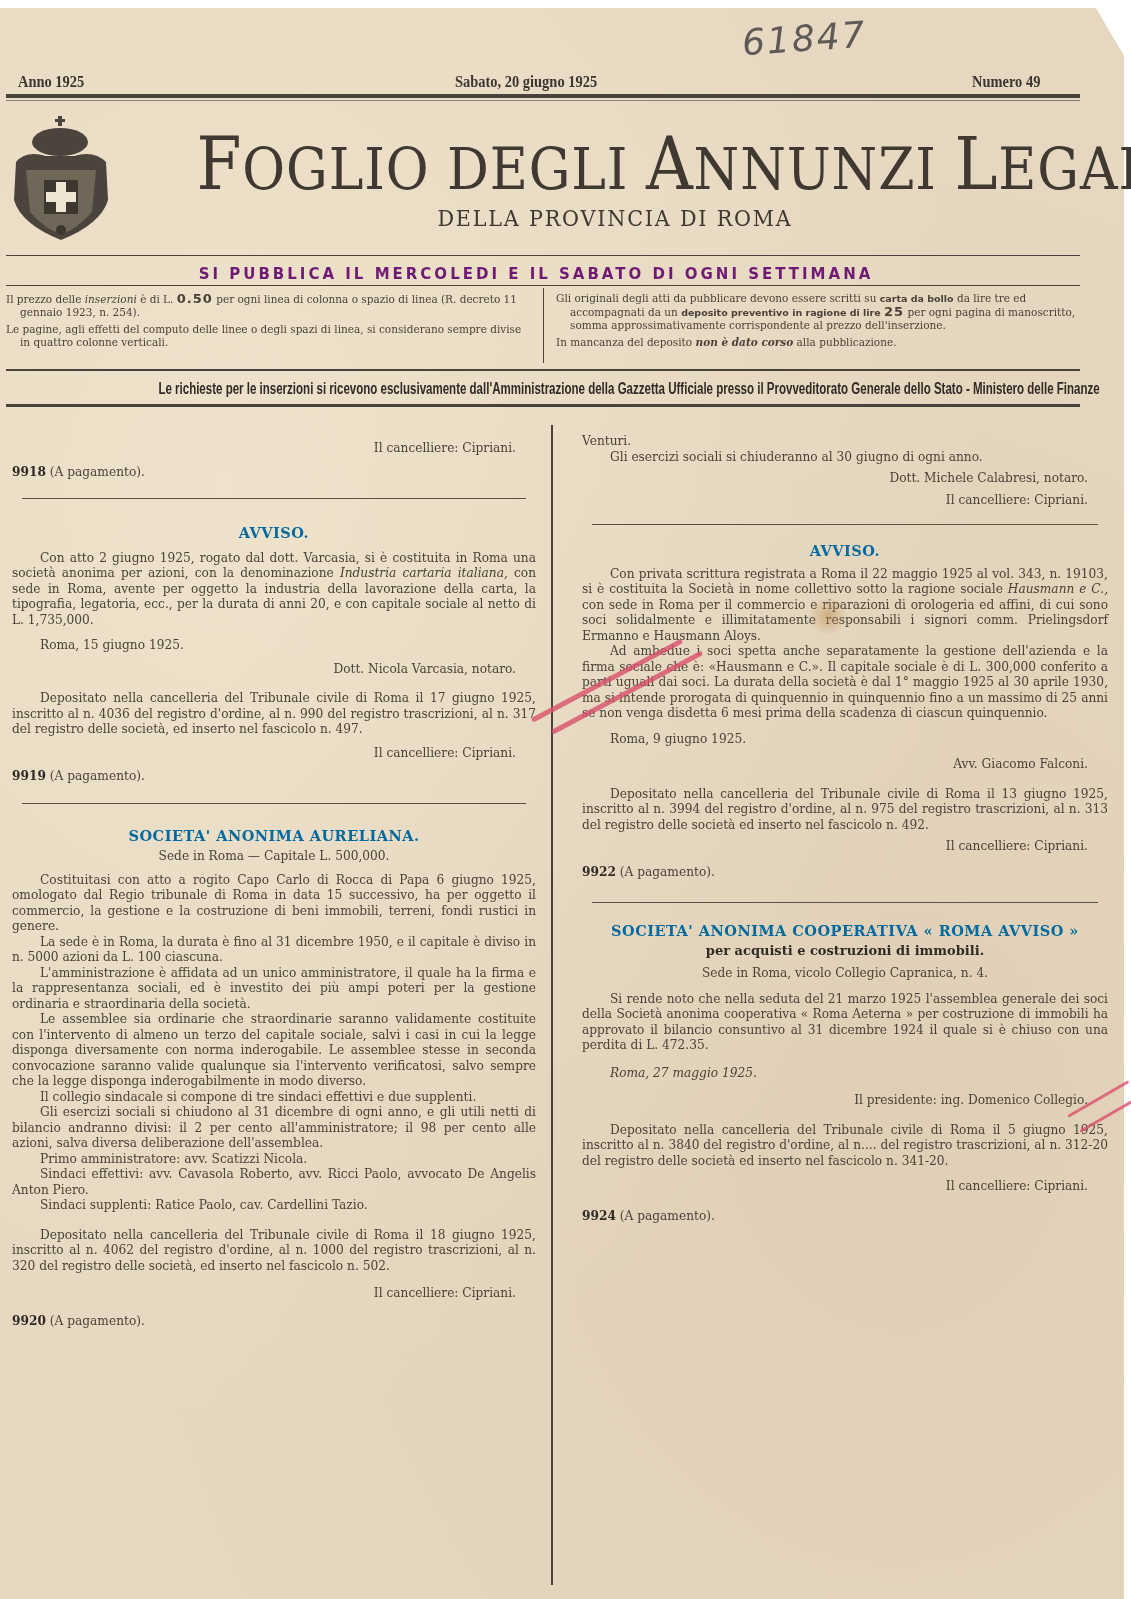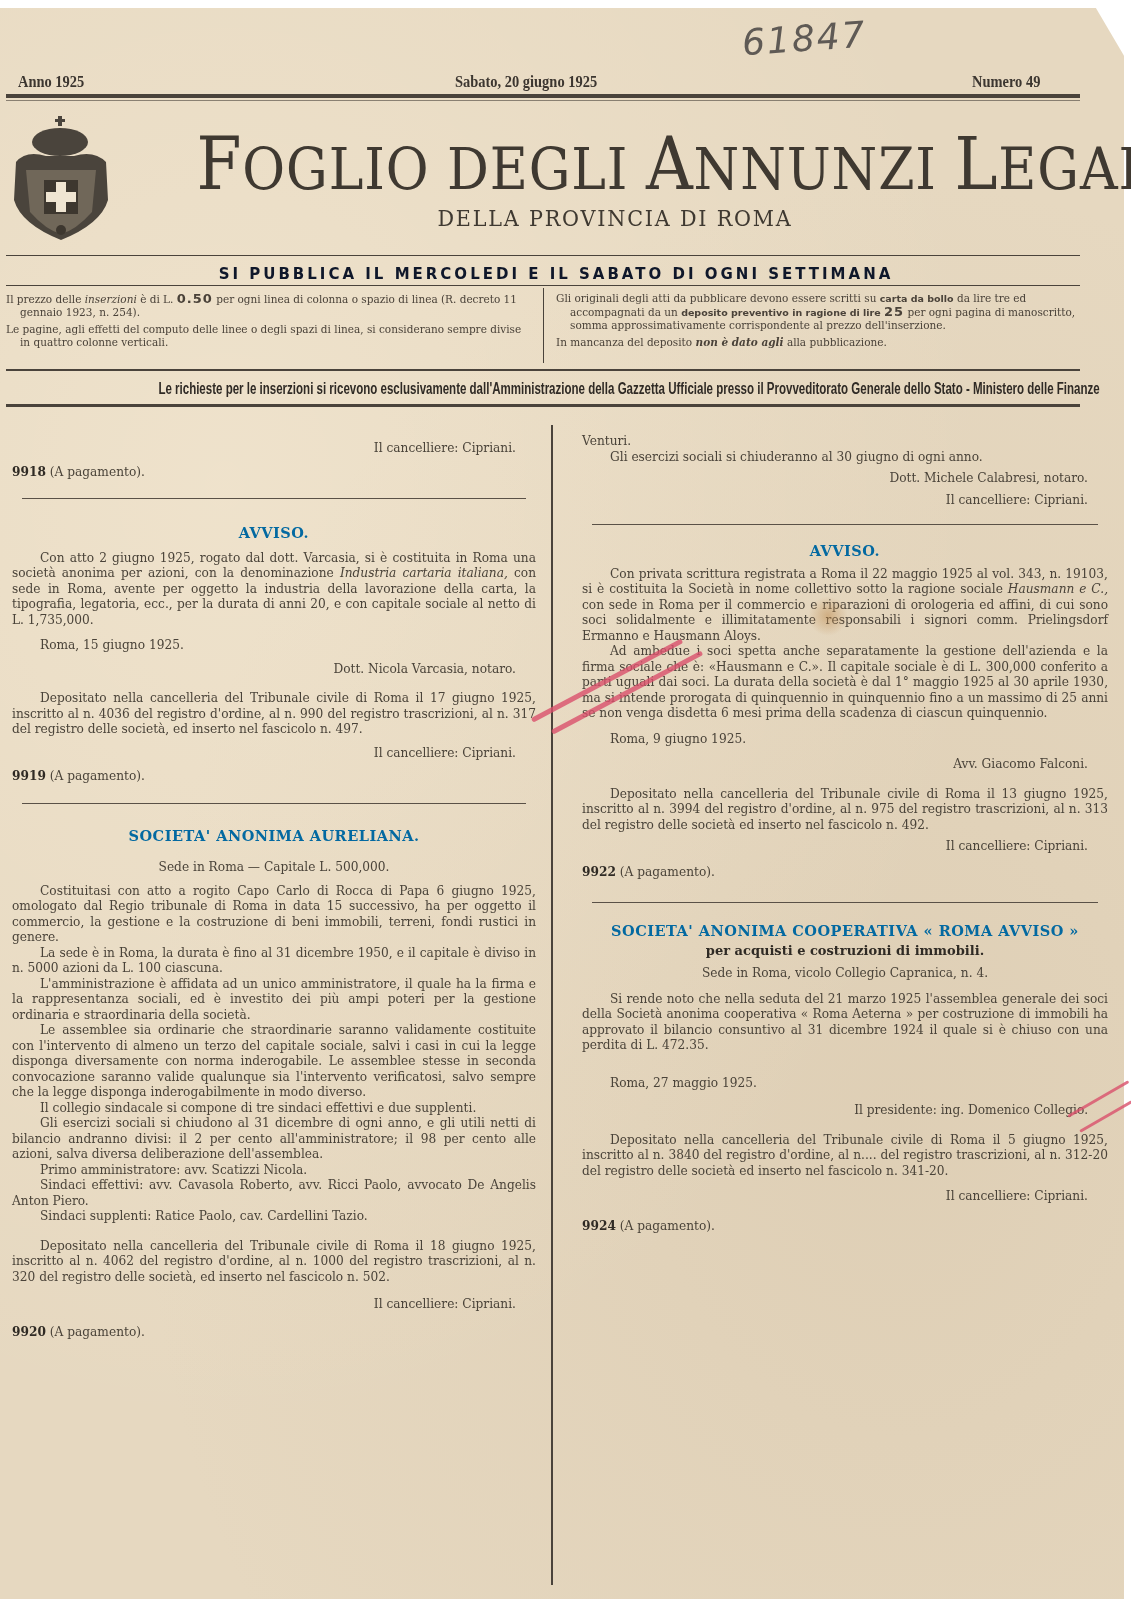--- a/index.html
+++ b/index.html
@@ -31,22 +31,22 @@
       font-family: "DejaVu Serif", serif; font-size: 58px; letter-spacing: 1px;
       color: #3f3931; transform: scaleX(0.9); transform-origin: center; white-space: nowrap;
     }
     .title .cap { font-size: 72px; }
     .subtitle {
       position: absolute; left: 150px; top: 205px; width: 930px; text-align: center;
       font-family: "DejaVu Serif", serif; font-size: 23px; letter-spacing: 2px; color: #3f3931;
       transform: scaleX(0.9);
     }
     .pubdays {
-      position: absolute; left: 156px; top: 265px; width: 800px; text-align: center;
-      font-family: "DejaVu Sans", sans-serif; font-size: 15px; letter-spacing: 3px; color: #0f172a; font-weight: bold;
+      position: absolute; left: 136px; top: 265px; width: 800px; text-align: center;
+      font-family: "DejaVu Sans", sans-serif; font-size: 15px; letter-spacing: 3px; color: #701a75; font-weight: bold;
     }
     .notice { position: absolute; font-size: 10.5px; line-height: 13px; color: #4a4239; }
     .notice p { margin: 0 0 4px 0; text-indent: -14px; padding-left: 14px; }
     .notice em { font-style: italic; }
     .notice .big { font-family: "DejaVu Sans", sans-serif; font-weight: bold; font-size: 13px; letter-spacing: 1px; }
     .notice .bold { font-family: "DejaVu Sans", sans-serif; font-weight: bold; font-size: 9.5px; }
     .banner {
       position: absolute; left: 10px; top: 380px; width: 1060px; text-align: center;
       font-family: "Liberation Sans", sans-serif; font-weight: bold; font-size: 16px;
       color: #2f2a25; transform: scaleX(0.72); transform-origin: center; white-space: nowrap;
@@ -101,21 +101,21 @@
 <div class="pubdays">SI PUBBLICA IL MERCOLEDI E IL SABATO DI OGNI SETTIMANA</div>
 <div class="rule" style="left:6px; top:285px; width:1074px; height:1px;"></div>
 
 <div class="notice" style="left:6px; top:292px; width:526px;">
   <p><span>Il prezzo delle </span><em>inserzioni</em><span> è di L. </span><span class="big">0.50</span><span> per ogni linea di colonna o spazio di linea (R. decreto 11 gennaio 1923, n. 254).</span></p>
   <p>Le pagine, agli effetti del computo delle linee o degli spazi di linea, si considerano sempre divise in quattro colonne verticali.</p>
 </div>
 <div class="rule" style="left:543px; top:288px; width:1px; height:75px;"></div>
 <div class="notice" style="left:556px; top:292px; width:520px;">
   <p><span>Gli originali degli atti da pubblicare devono essere scritti su </span><span class="bold">carta da bollo</span><span> da lire tre ed accompagnati da un </span><span class="bold">deposito preventivo in ragione di lire</span> <span class="big">25</span><span> per ogni pagina di manoscritto, somma approssimativamente corrispondente al prezzo dell'inserzione.</span></p>
-  <p><span>In mancanza del deposito </span><em style="font-weight:bold;">non è dato agli</em><span> alla pubblicazione.</span></p>
+  <p><span>In mancanza del deposito </span><em style="font-weight:bold;">non è dato corso</em><span> alla pubblicazione.</span></p>
 </div>
 
 <div class="rule" style="left:6px; top:369px; width:1074px; height:2px;"></div>
 <div class="banner">Le richieste per le inserzioni si ricevono esclusivamente dall'Amministrazione della Gazzetta Ufficiale presso il Provveditorato Generale dello Stato - Ministero delle Finanze</div>
 <div class="rule" style="left:6px; top:404px; width:1074px; height:3px;"></div>
 
 <div class="rule" style="left:551px; top:425px; width:2px; height:1160px;"></div>
 
 <div class="col" style="left:12px; top:441px; width:524px;">
   <p class="right">Il cancelliere: Cipriani.</p>
@@ -123,21 +123,21 @@
   <div class="sep" style="margin-top:18px;"></div>
   <p class="heading" style="margin-top:26px;">AVVISO.</p>
   <p class="ind" style="margin-top:10px;"><span>Con atto 2 giugno 1925, rogato dal dott. Varcasia, si è costituita in Roma una società anonima per azioni, con la denominazione </span><em>Industria cartaria italiana,</em><span> con sede in Roma, avente per oggetto la industria della lavorazione della carta, la tipografia, legatoria, ecc., per la durata di anni 20, e con capitale sociale al netto di L. 1,735,000.</span></p>
   <p class="ind" style="margin-top:10px;">Roma, 15 giugno 1925.</p>
   <p class="right" style="margin-top:8px;">Dott. Nicola Varcasia, notaro.</p>
   <p class="ind" style="margin-top:14px;">Depositato nella cancelleria del Tribunale civile di Roma il 17 giugno 1925, inscritto al n. 4036 del registro d'ordine, al n. 990 del registro trascrizioni, al n. 317 del registro delle società, ed inserto nel fascicolo n. 497.</p>
   <p class="right" style="margin-top:8px;">Il cancelliere: Cipriani.</p>
   <p style="margin-top:8px;"><span class="num">9919</span> <span>(A pagamento).</span></p>
   <div class="sep" style="margin-top:18px;"></div>
   <p class="heading" style="margin-top:24px;">SOCIETA' ANONIMA AURELIANA.</p>
-  <p class="center" style="margin-top:17px;">Sede in Roma — Capitale L. 500,000.</p>
+  <p class="center" style="margin-top:6px;">Sede in Roma — Capitale L. 500,000.</p>
   <p class="ind" style="margin-top:8px;">Costituitasi con atto a rogito Capo Carlo di Rocca di Papa 6 giugno 1925, omologato dal Regio tribunale di Roma in data 15 successivo, ha per oggetto il commercio, la gestione e la costruzione di beni immobili, terreni, fondi rustici in genere.</p>
   <p class="ind">La sede è in Roma, la durata è fino al 31 dicembre 1950, e il capitale è diviso in n. 5000 azioni da L. 100 ciascuna.</p>
   <p class="ind">L'amministrazione è affidata ad un unico amministratore, il quale ha la firma e la rappresentanza sociali, ed è investito dei più ampi poteri per la gestione ordinaria e straordinaria della società.</p>
   <p class="ind">Le assemblee sia ordinarie che straordinarie saranno validamente costituite con l'intervento di almeno un terzo del capitale sociale, salvi i casi in cui la legge disponga diversamente con norma inderogabile. Le assemblee stesse in seconda convocazione saranno valide qualunque sia l'intervento verificatosi, salvo sempre che la legge disponga inderogabilmente in modo diverso.</p>
   <p class="ind">Il collegio sindacale si compone di tre sindaci effettivi e due supplenti.</p>
   <p class="ind">Gli esercizi sociali si chiudono al 31 dicembre di ogni anno, e gli utili netti di bilancio andranno divisi: il 2 per cento all'amministratore; il 98 per cento alle azioni, salva diversa deliberazione dell'assemblea.</p>
   <p class="ind">Primo amministratore: avv. Scatizzi Nicola.</p>
   <p class="ind">Sindaci effettivi: avv. Cavasola Roberto, avv. Ricci Paolo, avvocato De Angelis Anton Piero.</p>
   <p class="ind">Sindaci supplenti: Ratice Paolo, cav. Cardellini Tazio.</p>
   <p class="ind" style="margin-top:14px;">Depositato nella cancelleria del Tribunale civile di Roma il 18 giugno 1925, inscritto al n. 4062 del registro d'ordine, al n. 1000 del registro trascrizioni, al n. 320 del registro delle società, ed inserto nel fascicolo n. 502.</p>
@@ -157,21 +157,21 @@
   <p class="ind" style="margin-top:10px;">Roma, 9 giugno 1925.</p>
   <p class="right" style="margin-top:10px;">Avv. Giacomo Falconi.</p>
   <p class="ind" style="margin-top:14px;">Depositato nella cancelleria del Tribunale civile di Roma il 13 giugno 1925, inscritto al n. 3994 del registro d'ordine, al n. 975 del registro trascrizioni, al n. 313 del registro delle società ed inserto nel fascicolo n. 492.</p>
   <p class="right" style="margin-top:6px;">Il cancelliere: Cipriani.</p>
   <p style="margin-top:10px;"><span class="num">9922</span> <span>(A pagamento).</span></p>
   <div class="sep" style="margin-top:22px;"></div>
   <p class="heading" style="margin-top:20px;">SOCIETA' ANONIMA COOPERATIVA « ROMA AVVISO »</p>
   <p class="sub" style="margin-top:4px;">per acquisti e costruzioni di immobili.</p>
   <p class="center" style="margin-top:8px;">Sede in Roma, vicolo Collegio Capranica, n. 4.</p>
   <p class="ind" style="margin-top:10px;">Si rende noto che nella seduta del 21 marzo 1925 l'assemblea generale dei soci della Società anonima cooperativa « Roma Aeterna » per costruzione di immobili ha approvato il bilancio consuntivo al 31 dicembre 1924 il quale si è chiuso con una perdita di L. 472.35.</p>
-  <p class="ind" style="margin-top:22px;">Roma, 27 maggio 1925.</p>
+  <p class="ind" style="margin-top:12px;font-style:italic;">Roma, 27 maggio 1925.</p>
   <p class="right" style="margin-top:12px;">Il presidente: ing. Domenico Collegio.</p>
   <p class="ind" style="margin-top:14px;">Depositato nella cancelleria del Tribunale civile di Roma il 5 giugno 1925, inscritto al n. 3840 del registro d'ordine, al n.... del registro trascrizioni, al n. 312-20 del registro delle società ed inserto nel fascicolo n. 341-20.</p>
   <p class="right" style="margin-top:10px;">Il cancelliere: Cipriani.</p>
   <p style="margin-top:14px;"><span class="num">9924</span> <span>(A pagamento).</span></p>
 </div>
 
 <div class="redmark" style="left:532px; top:718px; width:170px; transform:rotate(-28deg);"></div>
 <div class="redmark" style="left:552px; top:730px; width:170px; transform:rotate(-28deg);"></div>
 <div class="redmark" style="left:1068px; top:1115px; width:70px; height:3px; transform:rotate(-30deg);"></div>
 <div class="redmark" style="left:1080px; top:1130px; width:60px; height:3px; transform:rotate(-30deg);"></div>

